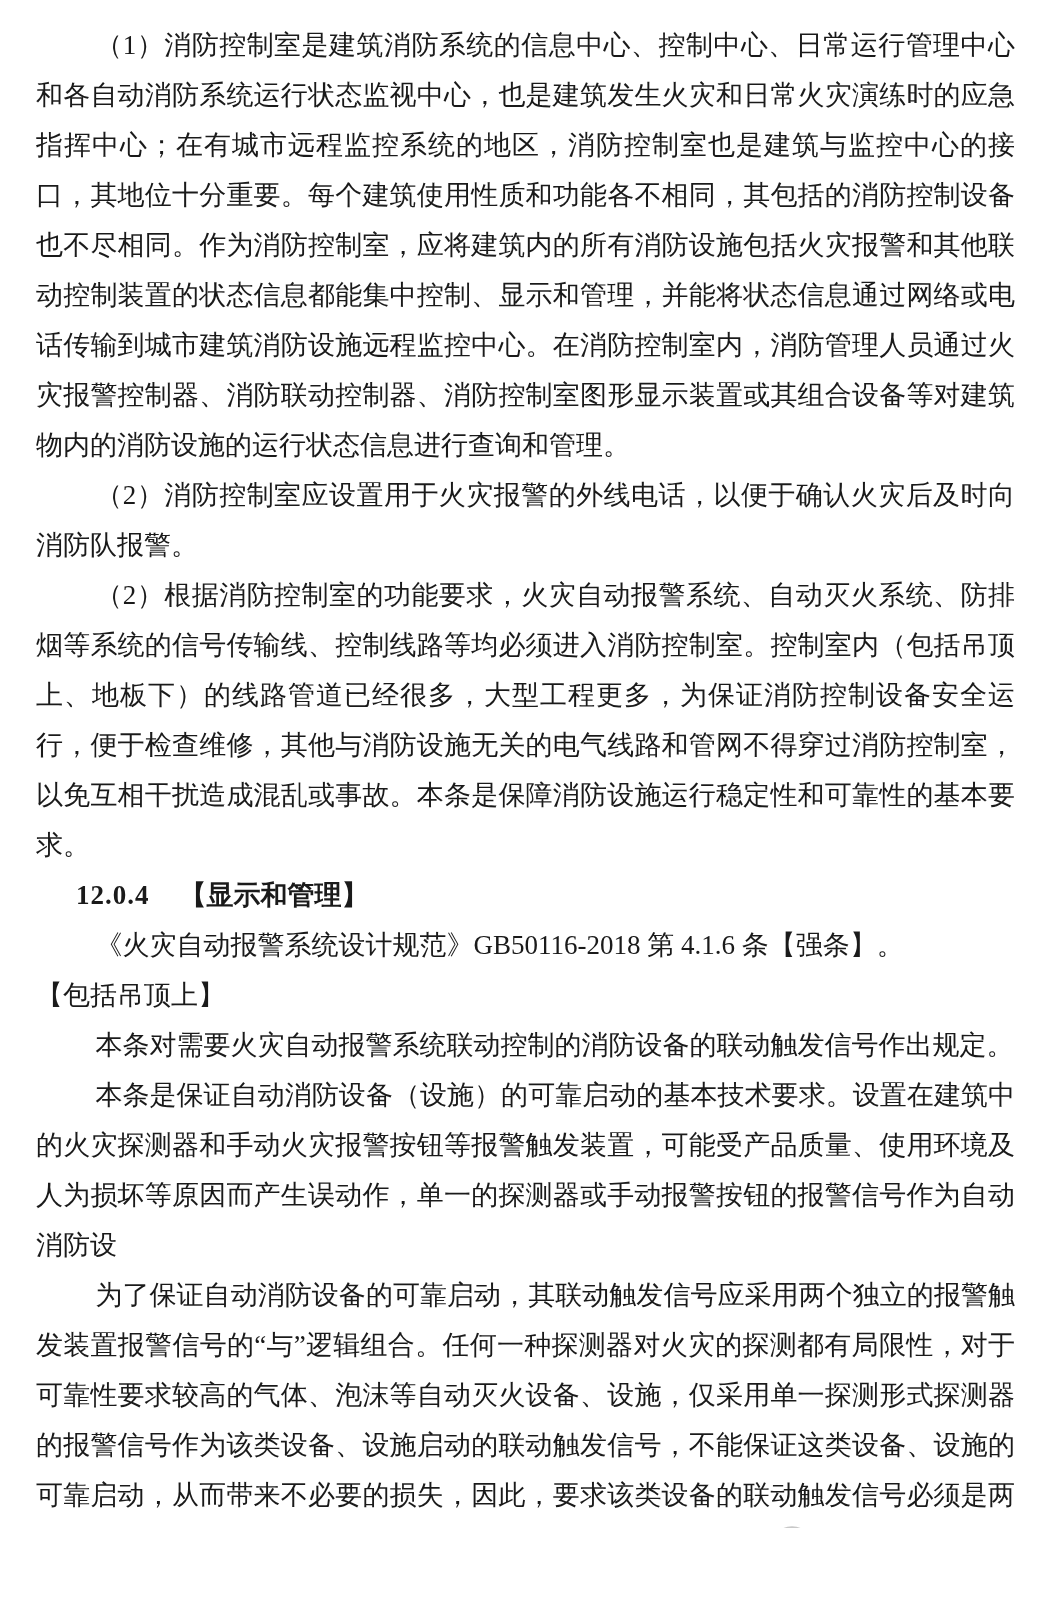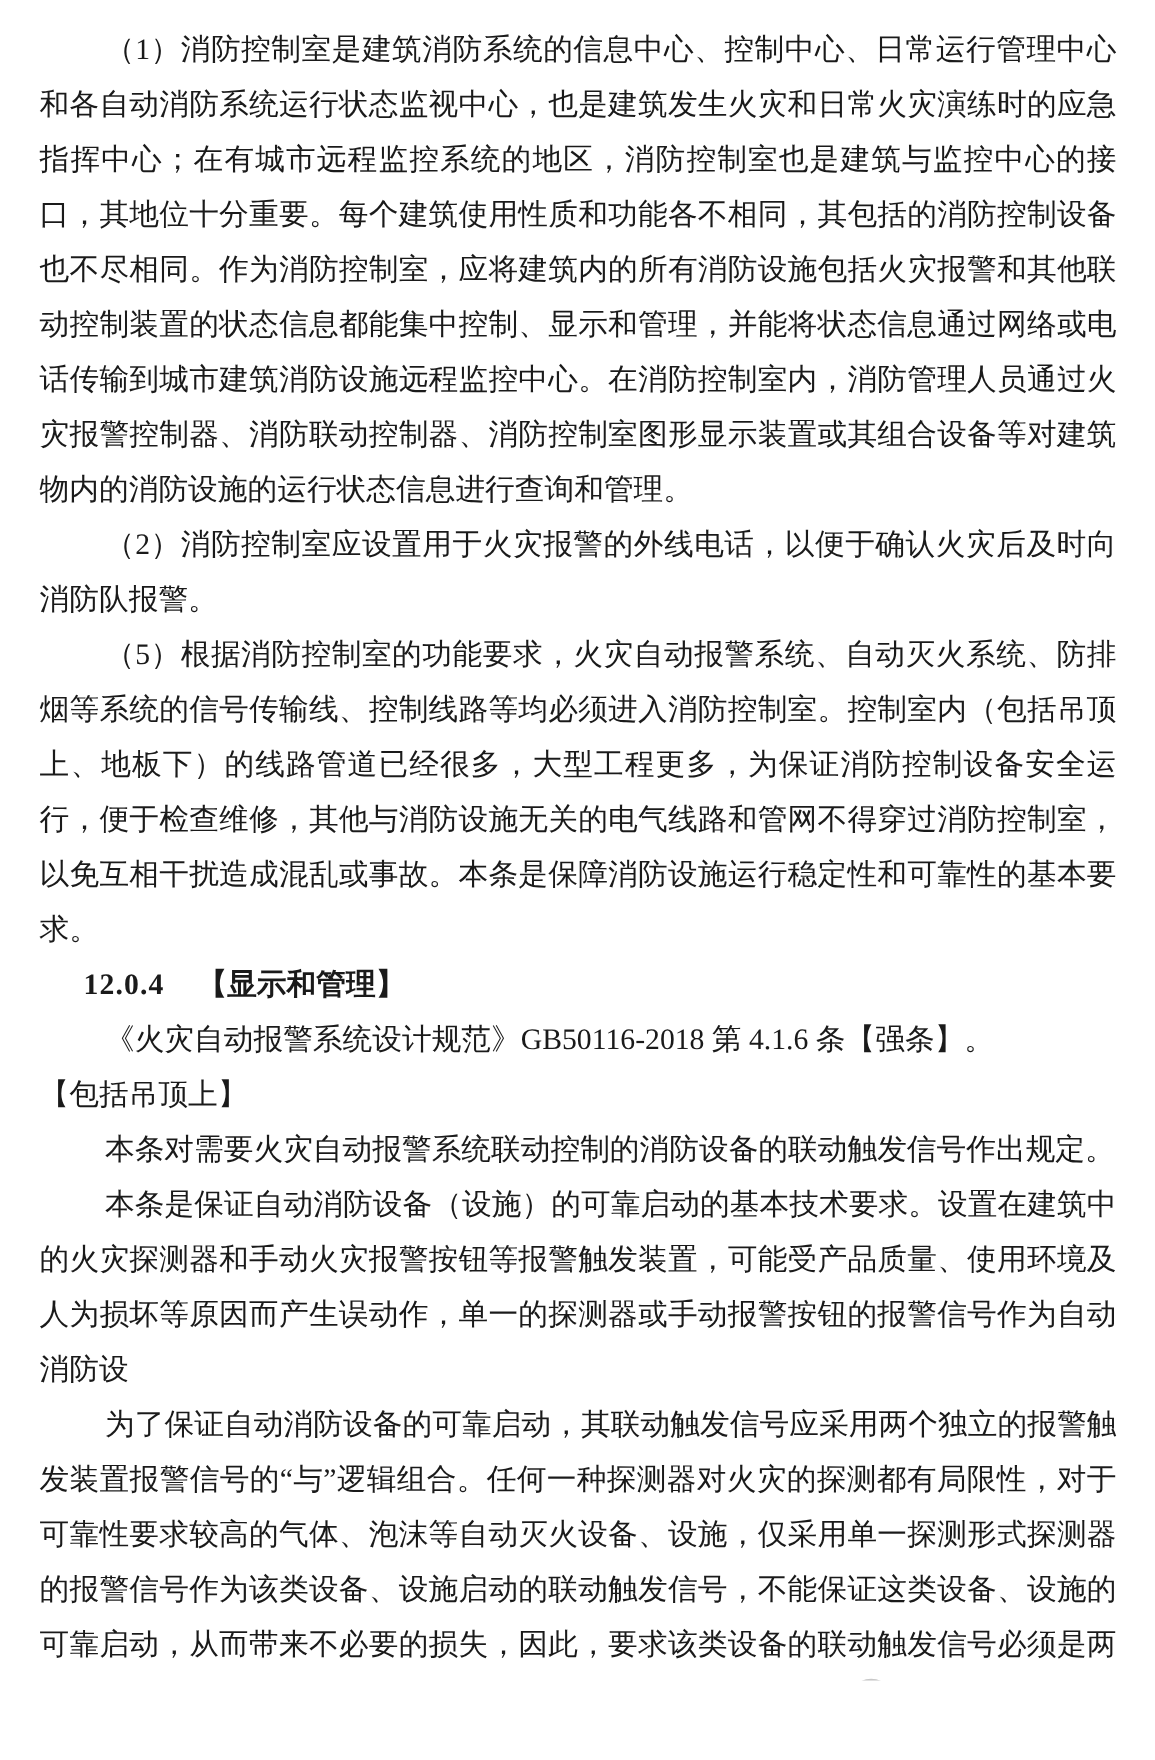--- a/index.html
+++ b/index.html
@@ -73,21 +73,21 @@
   }
 </style>
 </head>
 <body>
 
 <div class="page">
 
   <div class="content">
     <p class="para-indent">（1）消防控制室是建筑消防系统的信息中心、控制中心、日常运行管理中心和各自动消防系统运行状态监视中心，也是建筑发生火灾和日常火灾演练时的应急指挥中心；在有城市远程监控系统的地区，消防控制室也是建筑与监控中心的接口，其地位十分重要。每个建筑使用性质和功能各不相同，其包括的消防控制设备也不尽相同。作为消防控制室，应将建筑内的所有消防设施包括火灾报警和其他联动控制装置的状态信息都能集中控制、显示和管理，并能将状态信息通过网络或电话传输到城市建筑消防设施远程监控中心。在消防控制室内，消防管理人员通过火灾报警控制器、消防联动控制器、消防控制室图形显示装置或其组合设备等对建筑物内的消防设施的运行状态信息进行查询和管理。</p>
     <p class="para-indent">（2）消防控制室应设置用于火灾报警的外线电话，以便于确认火灾后及时向消防队报警。</p>
-    <p class="para-indent">（5）根据消防控制室的功能要求，火灾自动报警系统、自动灭火系统、防排烟等系统的信号传输线、控制线路等均必须进入消防控制室。控制室内（包括吊顶上、地板下）的线路管道已经很多，大型工程更多，为保证消防控制设备安全运行，便于检查维修，其他与消防设施无关的电气线路和管网不得穿过消防控制室，以免互相干扰造成混乱或事故。本条是保障消防设施运行稳定性和可靠性的基本要求。</p>
+    <p class="para-indent">（2）根据消防控制室的功能要求，火灾自动报警系统、自动灭火系统、防排烟等系统的信号传输线、控制线路等均必须进入消防控制室。控制室内（包括吊顶上、地板下）的线路管道已经很多，大型工程更多，为保证消防控制设备安全运行，便于检查维修，其他与消防设施无关的电气线路和管网不得穿过消防控制室，以免互相干扰造成混乱或事故。本条是保障消防设施运行稳定性和可靠性的基本要求。</p>
 
     <p class="clause-heading">
       <span class="clause-number">12.0.4</span><span>【显示和管理】</span>
     </p>
 
     <p class="para-indent">《火灾自动报警系统设计规范》GB50116-2018 第 4.1.6 条【强条】。</p>
 
     <p class="section-heading">【包括吊顶上】</p>
 
     <p class="para-indent">本条对需要火灾自动报警系统联动控制的消防设备的联动触发信号作出规定。</p>

